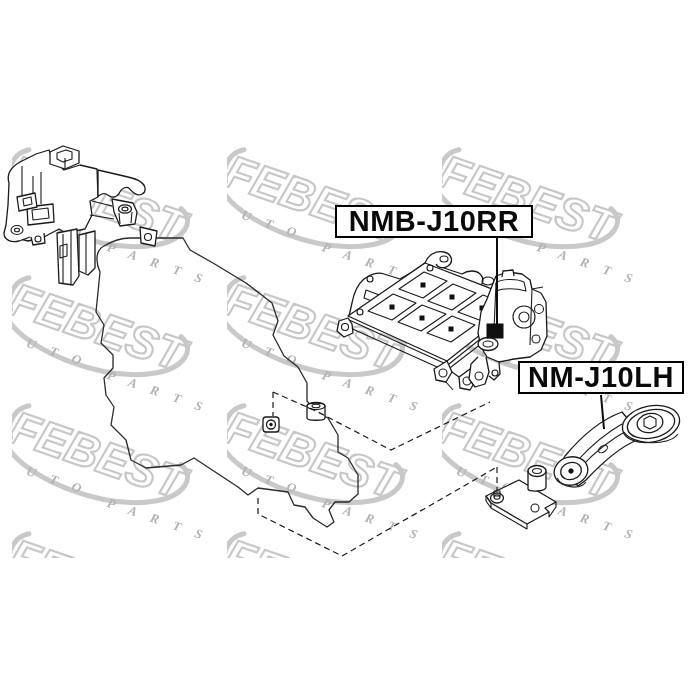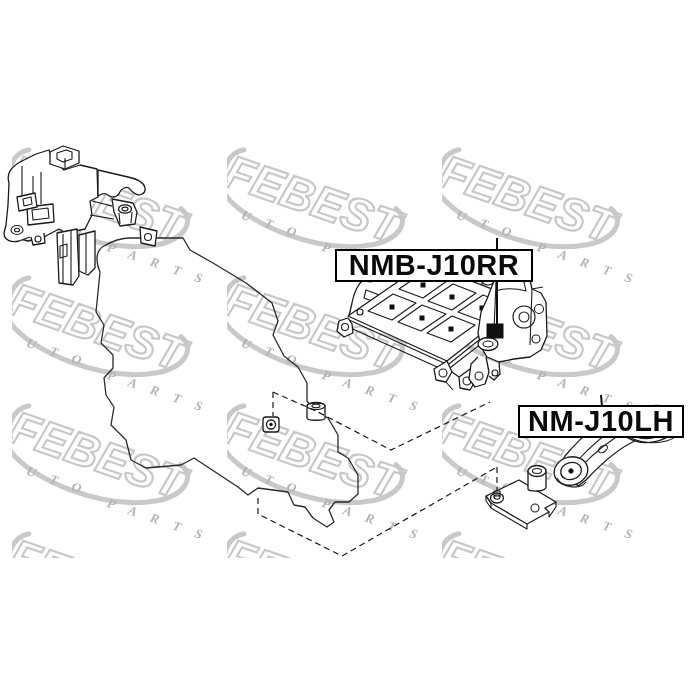--- a/index.html
+++ b/index.html
@@ -16,21 +16,21 @@
   .part{stroke:#1a1a1a;stroke-width:1.3;fill:#fff;stroke-linejoin:round;}
   .part-detail{stroke:#1a1a1a;stroke-width:1.1;fill:none;stroke-linejoin:round;}
   .engine{stroke:#2a2a2a;stroke-width:1.3;fill:none;stroke-linejoin:round;}
   .dash{stroke:#1a1a1a;stroke-width:1.2;fill:none;stroke-dasharray:6 4;}
   .callout{stroke:#0d0d0d;stroke-width:2;fill:none;}
   .target{fill:#111;stroke:#111;}
   
   .plabel{position:absolute;z-index:3;background:#fff;border:2.5px solid #000;
           display:flex;align-items:center;justify-content:center;
           font:700 29px "Liberation Sans",sans-serif;color:#0a0a0a;letter-spacing:.5px;
-          box-sizing:border-box;white-space:nowrap;margin-top:44px;}
+          box-sizing:border-box;white-space:nowrap;}
 </style>
 </head>
 <body>
 
 <div id="canvas">
 
   <div id="wm-layer">
     <svg width="0" height="0" style="position:absolute" aria-hidden="true">
       <defs>
         <g id="wm-logo">

